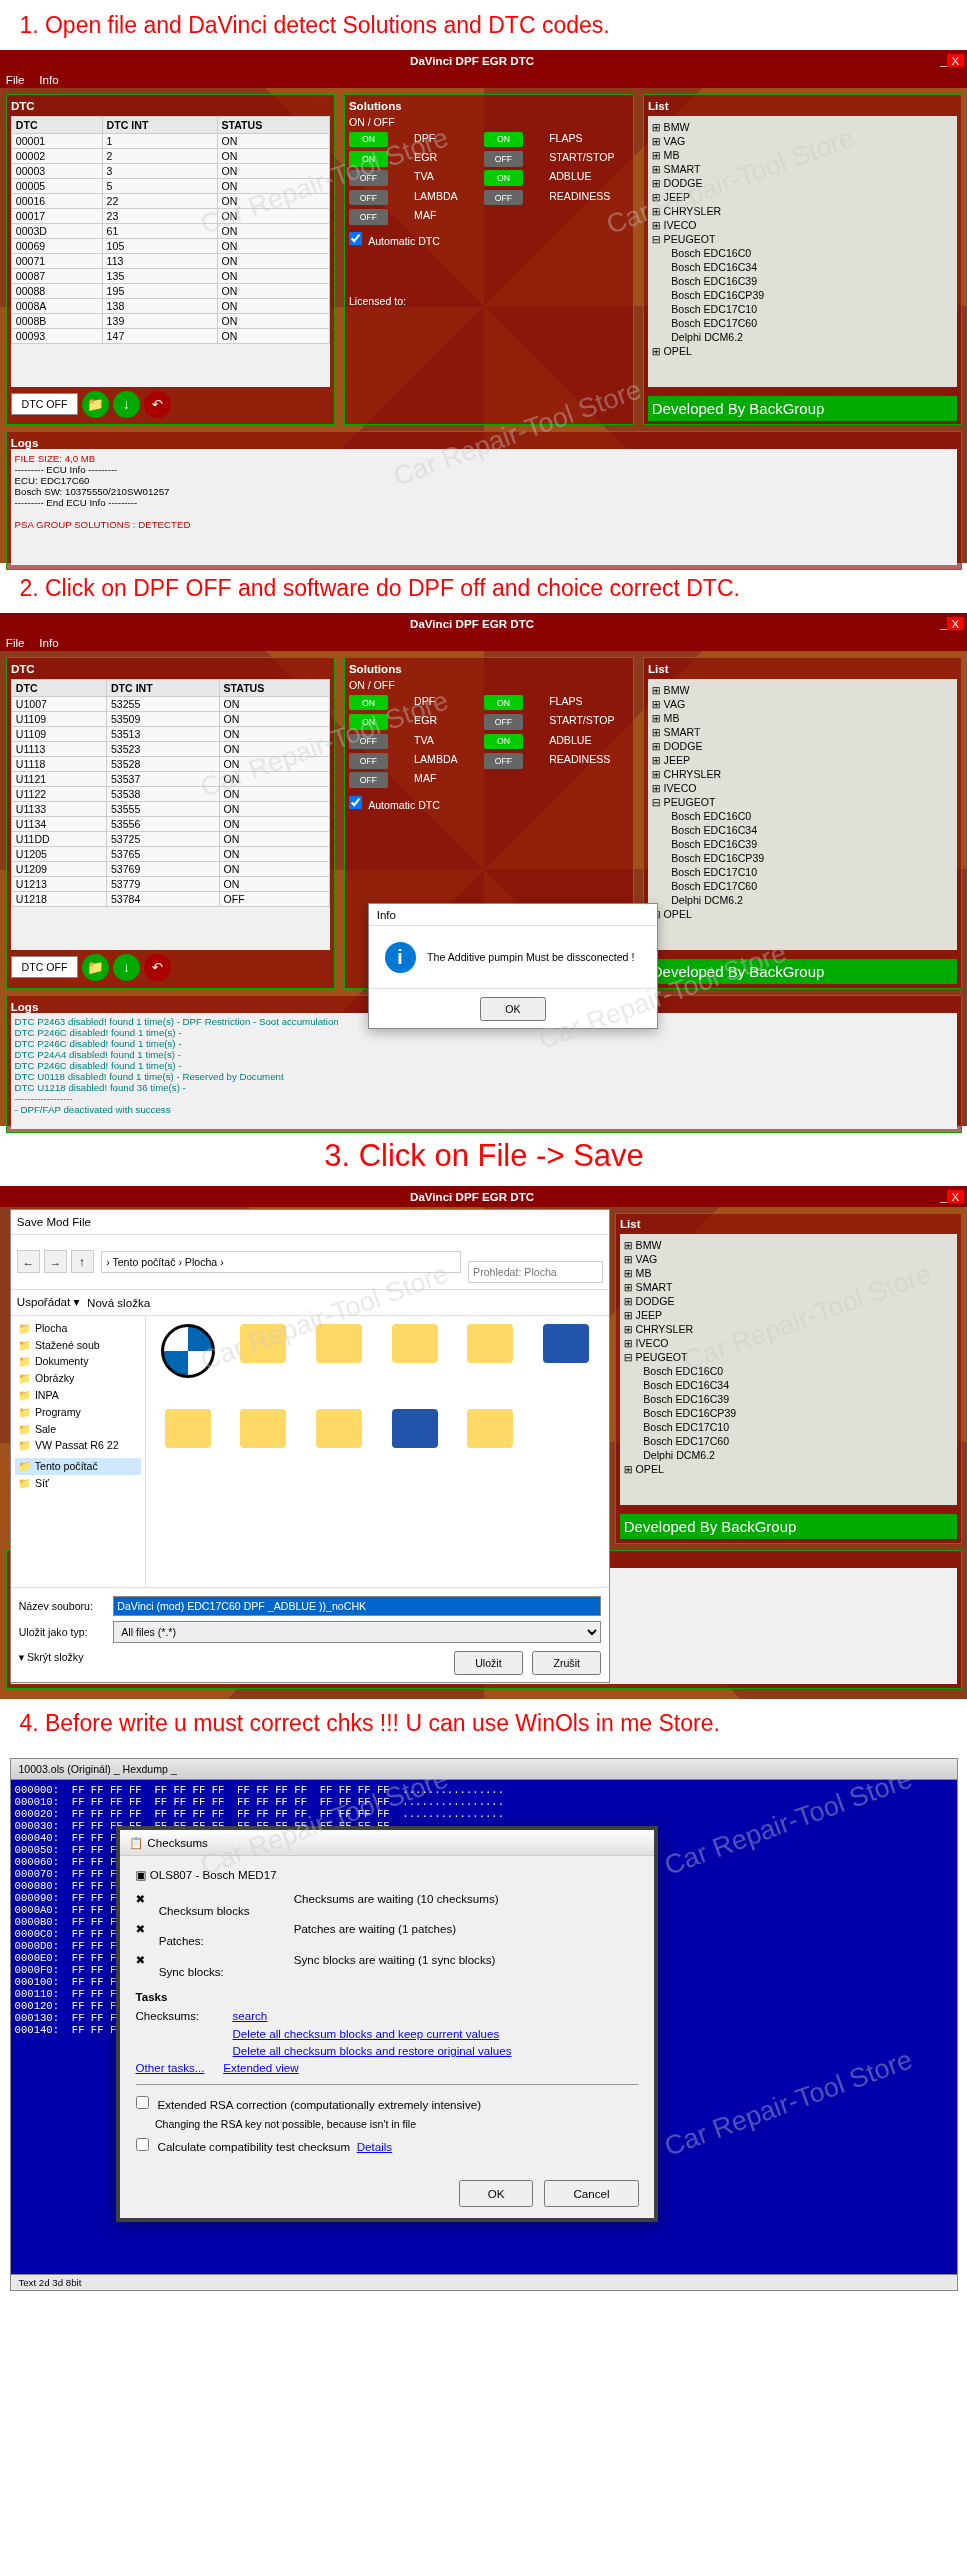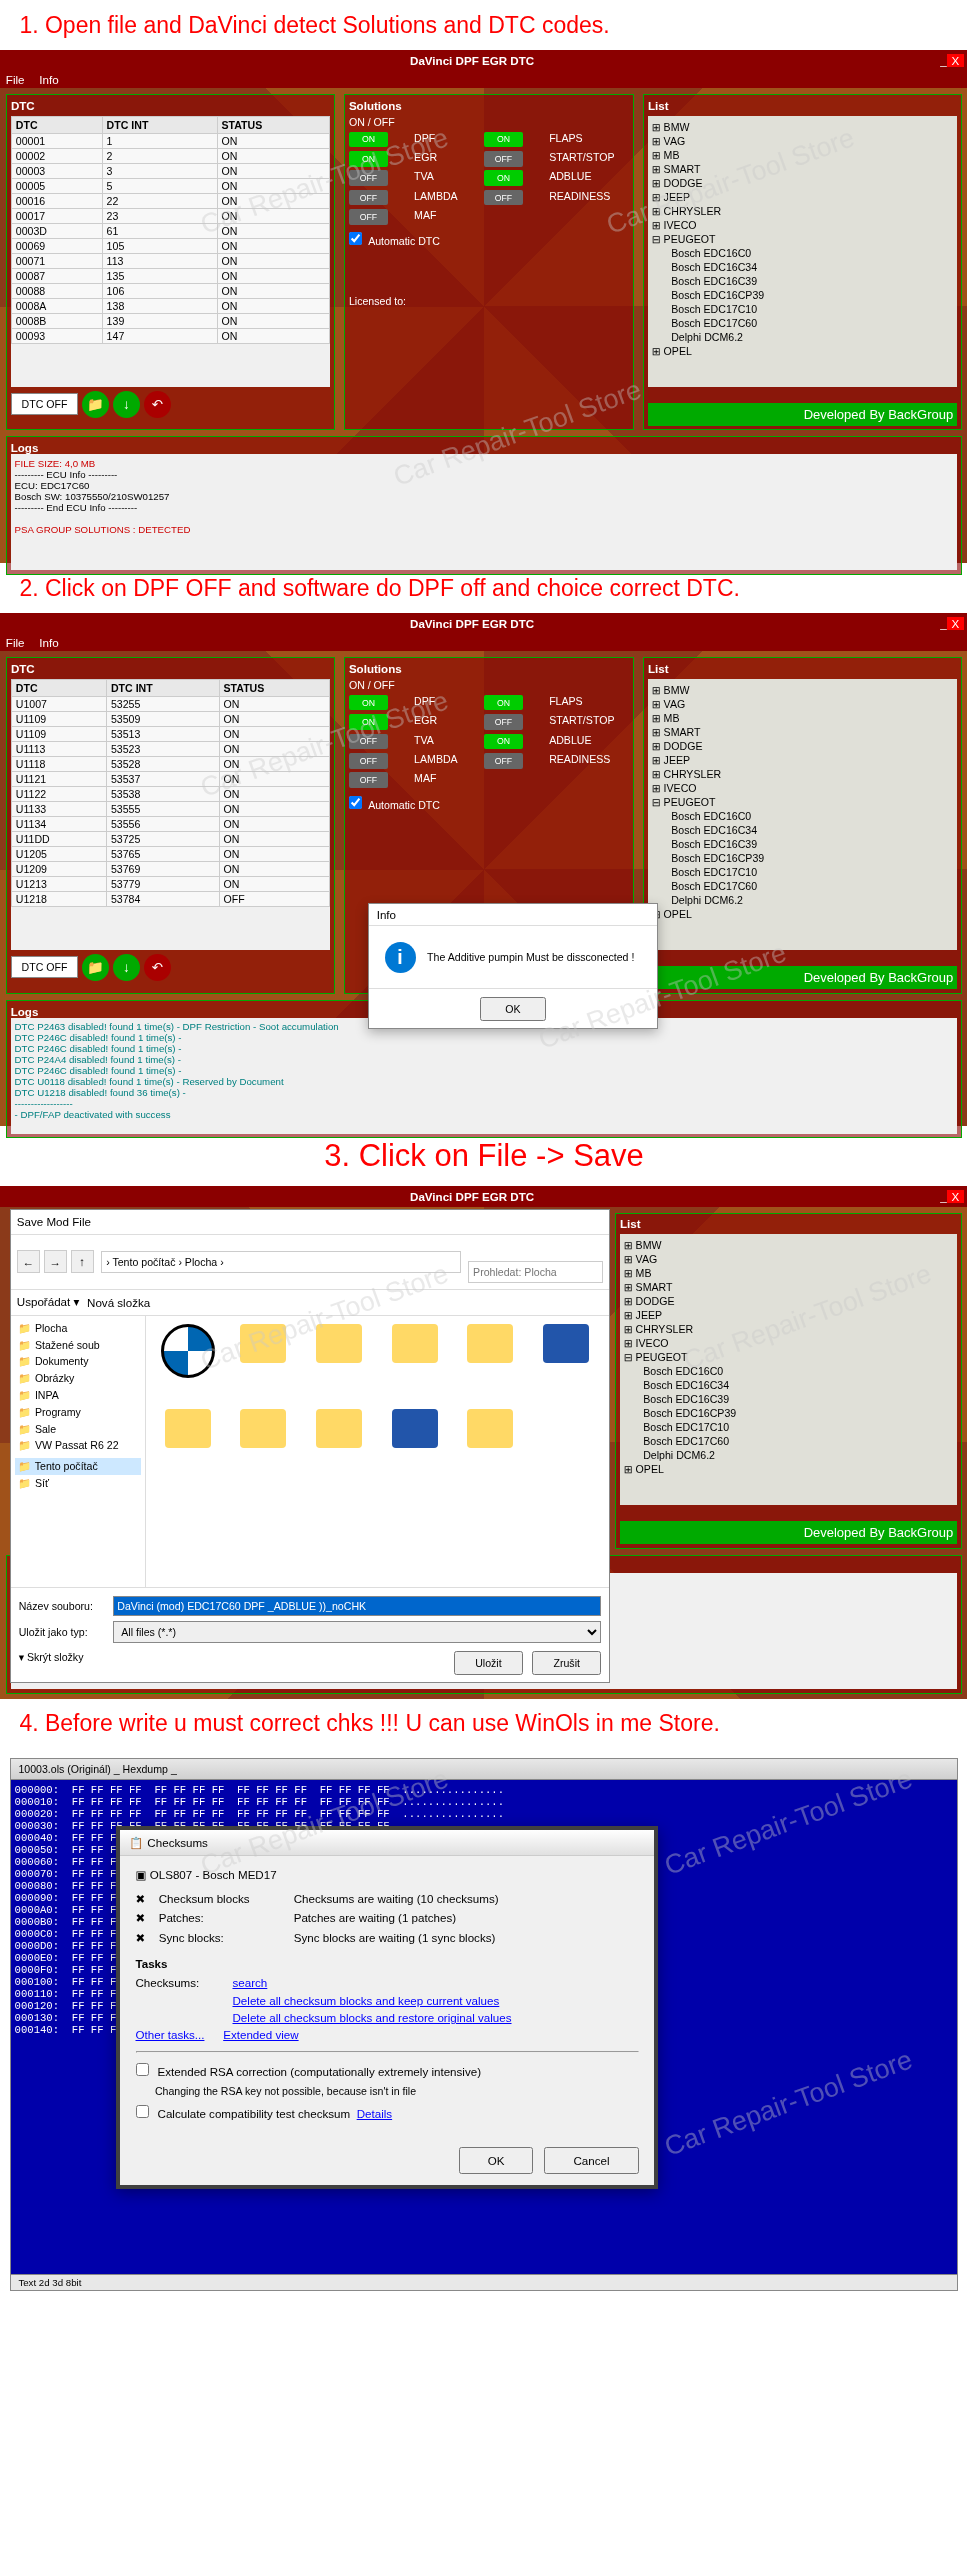--- a/index.html
+++ b/index.html
@@ -34,21 +34,21 @@
 .toggle.off { background: #666; }
 .auto-dtc { color: #fff; font-size: 10.6px; margin-top: 7.7px; }
 .auto-dtc input { margin-right: 3.9px; }
 .licensed { color: #fff; font-size: 10.6px; margin-top: 48px; }
 .list-panel { flex: 1; }
 .tree { background: #e0e0d8; height: 271px; overflow-y: auto; font-size: 10.6px; padding: 3.9px; }
 .tree-item { padding: 1px 0; cursor: pointer; }
 .tree-item.indent { padding-left: 19.4px; }
 .tree-item.expand::before { content: "⊟ "; }
 .tree-item.collapse::before { content: "⊞ "; }
-.dev-by { background: #00aa00; color: #fff; text-align: right; padding: 3.9px; font-size: 13px; margin-top: 16px; }
+.dev-by { background: #00aa00; color: #fff; text-align: left; padding: 3.9px; font-size: 15px; margin-top: 9px; }
 .logs-panel { margin: 0 5.8px 5.8px 5.8px; border: 1px solid #00aa00; background: rgba(139,0,0,0.6); padding: 3.9px; }
 .logs-title { color: #fff; font-size: 11.6px; font-weight: bold; }
 .logs-content { background: #f0f0f0; padding: 3.9px; font-size: 9.7px; height: 116px; }
 .log-red { color: #cc0000; }
 .log-teal { color: #008080; }
 .log-blk { color: #000; }
 .info-dialog { position: absolute; top: 290px; left: 368px; width: 290px; background: #fff; border: 1px solid #888; box-shadow: 0 3.9px 11.6px rgba(0,0,0,0.3); z-index: 100; }
 .info-dialog .dlg-title { background: #fff; border-bottom: 1px solid #ddd; padding: 3.9px 7.7px; font-size: 11.6px; }
 .info-dialog .dlg-body { display: flex; align-items: center; padding: 15.5px; font-size: 10.6px; gap: 11.6px; }
 .info-icon { width: 31px; height: 31px; border-radius: 50%; background: #0078d4; color: #fff; display: flex; align-items: center; justify-content: center; font-size: 19.4px; font-weight: bold; }
@@ -79,21 +79,21 @@
 .winols-area { position: relative; height: 552px; background: #fff; }
 .hex-window { position: absolute; top: 9.7px; left: 9.7px; right: 9.7px; bottom: 9.7px; border: 1px solid #888; }
 .hex-title { background: linear-gradient(#e8e8e8, #d0d0d0); padding: 3.9px 7.7px; font-size: 10.6px; border-bottom: 1px solid #888; }
 .hex-body { background: #0000aa; color: #fff; font-family: 'Courier New', monospace; font-size: 10.6px; padding: 3.9px; height: 494px; overflow: hidden; white-space: pre; }
 .hex-status { background: #e8e8e8; padding: 1.9px 7.7px; font-size: 9.7px; border-top: 1px solid #888; }
 .chk-dialog { position: absolute; top: 77px; left: 116px; width: 542px; background: #f0f0f0; border: 4px solid #404040; box-shadow: 0 3.9px 15.5px rgba(0,0,0,0.4); z-index: 100; font-size: 11.6px; }
 .chk-title { background: linear-gradient(#fff, #e0e0e0); padding: 5.8px 9.7px; border-bottom: 1px solid #ccc; }
 .chk-body { padding: 11.6px 15.5px; }
 .chk-row { display: flex; margin-bottom: 5.8px; font-size: 11.6px; }
 .chk-icon-sm { width: 15.5px; margin-right: 7.7px; }
-.chk-label { width: 135px; }
+.chk-label { width: 135px; margin-top: 12px; }
 .chk-section { font-weight: bold; margin: 11.6px 0 5.8px 0; }
 .chk-link { color: #0000ff; text-decoration: underline; cursor: pointer; margin-right: 15.5px; }
 .chk-indent { margin-left: 97px; margin-bottom: 3.9px; }
 .chk-check { margin: 7.7px 0; font-size: 11.6px; }
 .chk-check input { margin-right: 5.8px; }
 .chk-note { font-size: 10.6px; margin: 3.9px 0 7.7px 19.4px; }
 .chk-btns { text-align: right; padding: 7.7px 15.5px 11.6px; }
 .chk-btns button { padding: 4.8px 27px; margin-left: 7.7px; font-size: 11.6px; cursor: pointer; }
 </style>
 </head>
@@ -172,21 +172,21 @@
                 <td>113</td>
                 <td>ON</td>
               </tr>
               <tr>
                 <td>00087</td>
                 <td>135</td>
                 <td>ON</td>
               </tr>
               <tr>
                 <td>00088</td>
-                <td>106</td>
+                <td>195</td>
                 <td>ON</td>
               </tr>
               <tr>
                 <td>0008A</td>
                 <td>138</td>
                 <td>ON</td>
               </tr>
               <tr>
                 <td>0008B</td>
                 <td>139</td>

